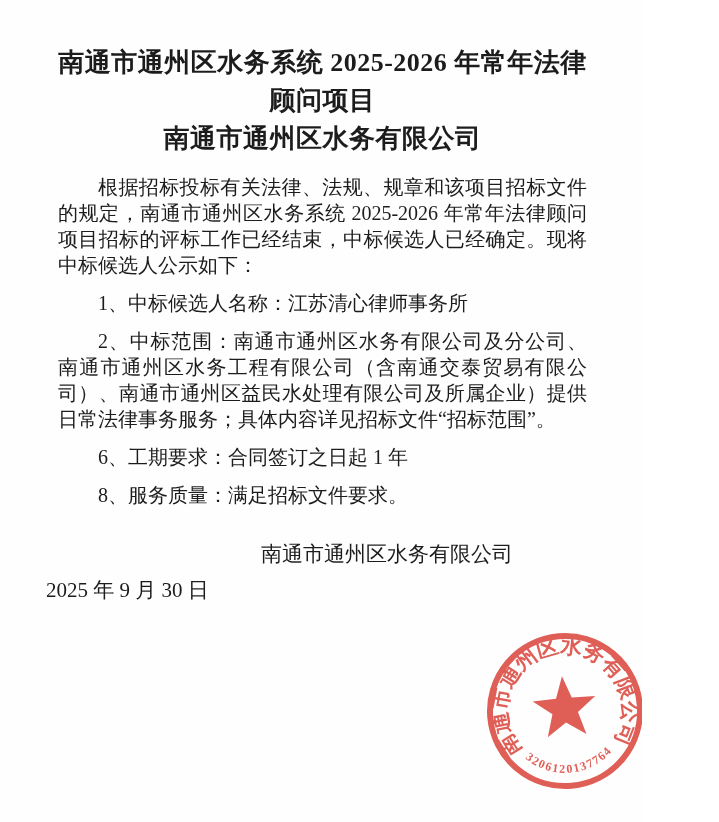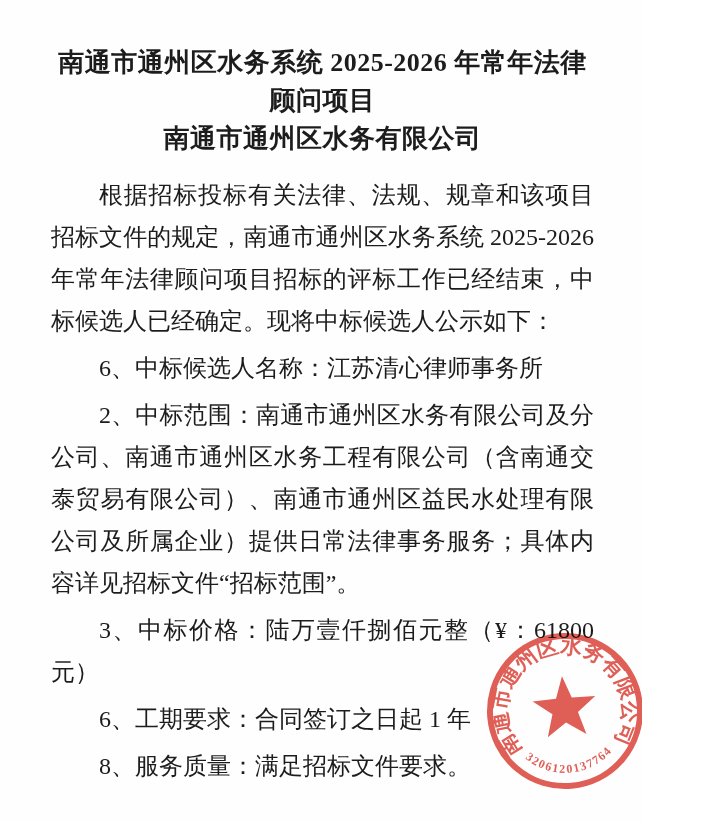--- a/index.html
+++ b/index.html
@@ -21,25 +21,25 @@
   }
   .doc-title {
     font-size: 26px;
     font-weight: bold;
     text-align: center;
     line-height: 38px;
     letter-spacing: 0.5px;
     margin: 0 0 16px 0;
   }
   .para {
-    font-size: 24px;
-    line-height: 42px;
+    font-size: 20px;
+    line-height: 26px;
     text-align: justify;
     text-indent: 2em;
-    margin: 5px;
+    margin: 12px;
   }
   .closing {
     margin-top: 45px;
   }
   .signature-block {
     margin-top: 28px;
     font-size: 21px;
     line-height: 36px;
   }
   .sig-company {
@@ -71,23 +71,22 @@
 <div class="page">
   <div class="content">
 
     <h1 class="doc-title">
       <span>南通市通州区水务系统 2025-2026 年常年法律顾问项目</span><br>
       <span>南通市通州区水务有限公司</span>
     </h1>
 
     <p class="para">根据招标投标有关法律、法规、规章和该项目招标文件的规定，南通市通州区水务系统 2025-2026 年常年法律顾问项目招标的评标工作已经结束，中标候选人已经确定。现将中标候选人公示如下：</p>
 
-    <p class="para">6、中标候选人名称：江苏清心律师事务所</p>
+    <p class="para">1、中标候选人名称：江苏清心律师事务所</p>
     <p class="para">2、中标范围：南通市通州区水务有限公司及分公司、南通市通州区水务工程有限公司（含南通交泰贸易有限公司）、南通市通州区益民水处理有限公司及所属企业）提供日常法律事务服务；具体内容详见招标文件“招标范围”。</p>
-    <p class="para">3、中标价格：陆万壹仟捌佰元整（¥：61800 元）</p>
     <p class="para">6、工期要求：合同签订之日起 1 年</p>
     <p class="para">8、服务质量：满足招标文件要求。</p>
 
 
     <div class="signature-block">
       <div class="sig-company">南通市通州区水务有限公司</div>
       <div class="sig-date">2025 年 9 月 30 日</div>
     </div>
   </div>
 

